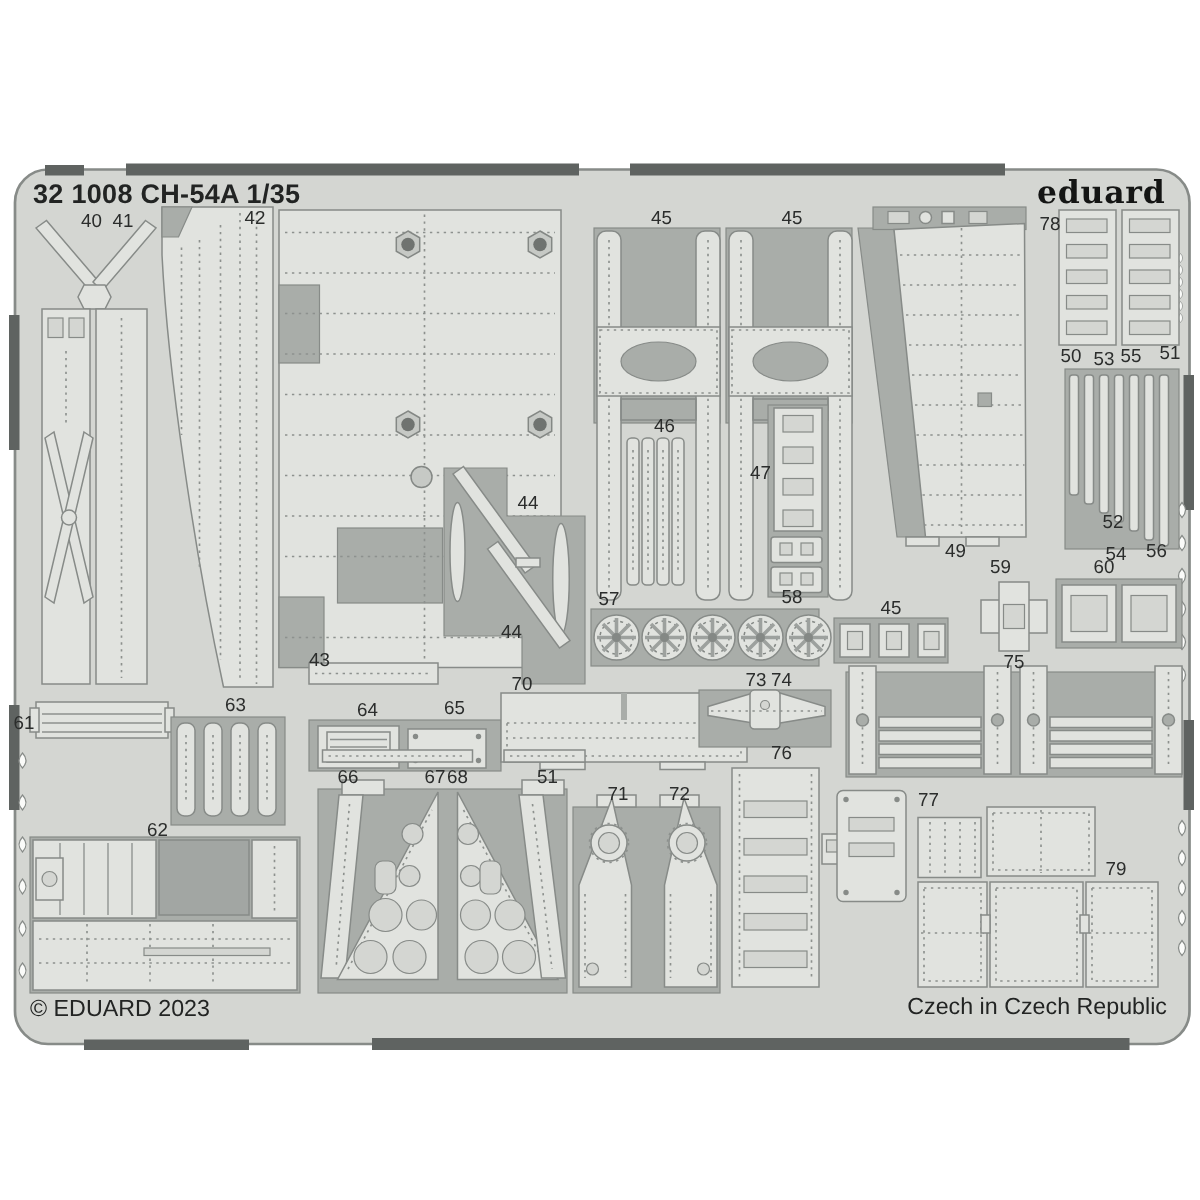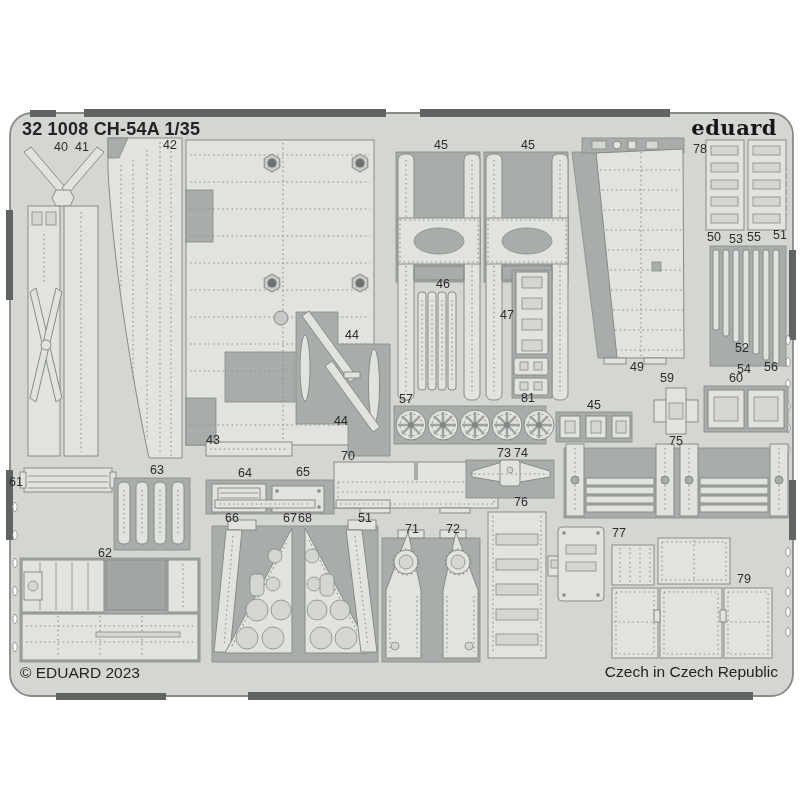--- a/index.html
+++ b/index.html
@@ -491,21 +491,21 @@
       <span class="part-label" style="left: 780px; top: 229px;">51</span>
       <span class="part-label" style="left: 443px; top: 278px;">46</span>
       <span class="part-label" style="left: 507px; top: 309px;">47</span>
       <span class="part-label" style="left: 726px; top: 342px; padding-left: 32px;">52</span>
       <span class="part-label" style="left: 744px; top: 353px; margin-top: 10px;">54</span>
       <span class="part-label" style="left: 771px; top: 361px;">56</span>
       <span class="part-label" style="left: 352px; top: 329px;">44</span>
       <span class="part-label" style="left: 341px; top: 415px;">44</span>
       <span class="part-label" style="left: 213px; top: 434px;">43</span>
       <span class="part-label" style="left: 637px; top: 361px;">49</span>
-      <span class="part-label" style="left: 528px; top: 392px;">81</span>
+      <span class="part-label" style="left: 528px; top: 392px;">58</span>
       <span class="part-label" style="left: 406px; top: 393px;">57</span>
       <span class="part-label" style="left: 594px; top: 399px;">45</span>
       <span class="part-label" style="left: 667px; top: 372px;">59</span>
       <span class="part-label" style="left: 736px; top: 372px;">60</span>
       <span class="part-label" style="left: 676px; top: 435px;">75</span>
       <span class="part-label" style="left: 16px; top: 476px;">61</span>
       <span class="part-label" style="left: 157px; top: 464px;">63</span>
       <span class="part-label" style="left: 245px; top: 467px;">64</span>
       <span class="part-label" style="left: 303px; top: 466px;">65</span>
       <span class="part-label" style="left: 348px; top: 450px;">70</span>

